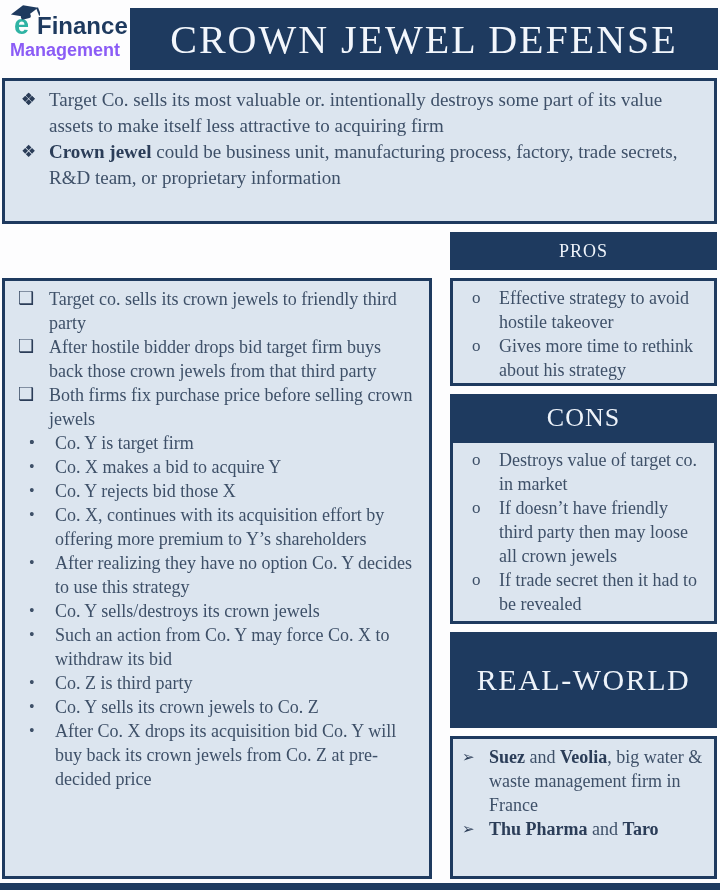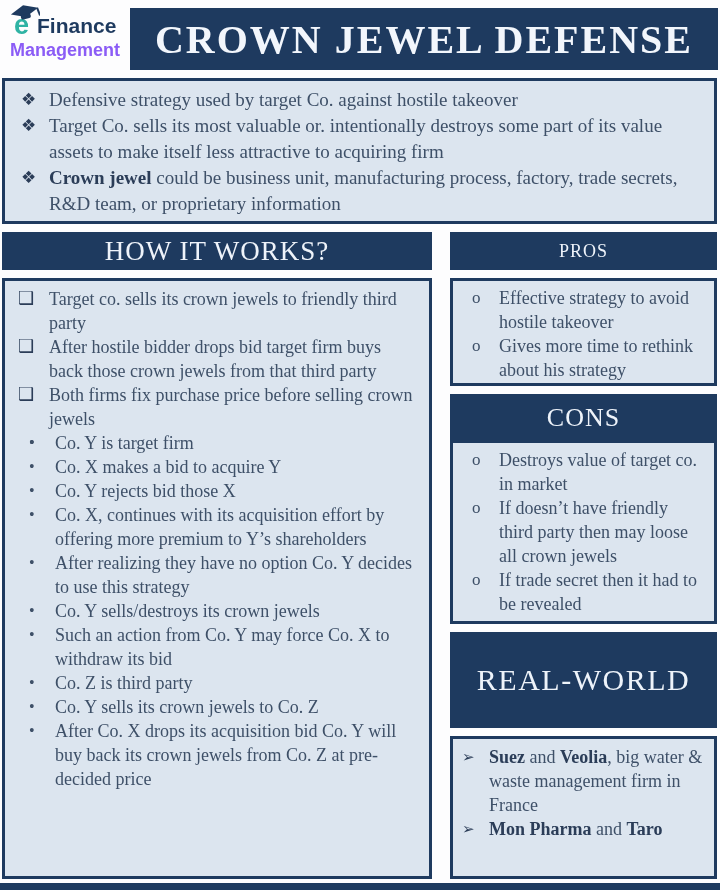--- a/index.html
+++ b/index.html
@@ -8,27 +8,27 @@
     position:relative; width:720px; height:890px;
     background:#fdfdfe; overflow:hidden;
     font-family:"Liberation Serif", serif;
   }
   
   .logo { position:absolute; left:8px; top:12px; width:120px; height:58px;
           font-family:"Liberation Sans", sans-serif; }
   .logo-row { display:flex; align-items:flex-end; position:relative; }
   .cap { position:absolute; left:2px; top:-8px; }
   .logo-e { color:#2fb3a4; font-weight:bold; font-size:27px; line-height:27px; margin-left:6px; }
-  .logo-finance { color:#1e3a5f; font-weight:bold; font-size:21px; line-height:27px; margin-left:8px; }
+  .logo-finance { color:#1e3a5f; font-weight:bold; font-size:24px; line-height:27px; margin-left:8px; }
   .logo-management { color:#8b5cf6; font-weight:bold; font-size:18px; line-height:22px; margin-left:2px; }
   
   .title-bar {
     position:absolute; left:130px; top:8px; width:588px; height:62px;
     background:#1e3a5f; color:#f2f6fc; display:flex; align-items:center; justify-content:center;
-    font-size:40px; font-weight:bold; letter-spacing:2px;
+    font-size:40px; font-weight:normal; letter-spacing:2px;
   }
   
   .panel { background:#dce5ef; border:3px solid #1e3a5f; color:#3e5068; }
   .hdr {
     background:#1e3a5f; color:#eef3fa; display:flex; flex-direction:column;
     align-items:center; justify-content:center; text-align:center; letter-spacing:1px;
   }
   
   .intro-box { position:absolute; left:2px; top:78px; width:715px; height:146px; padding:6px 14px; }
   .intro-box li { list-style:none; position:relative; padding-left:30px; font-size:19px; line-height:26px; }
@@ -78,33 +78,31 @@
       <span class="logo-finance">Finance</span>
     </div>
     <div class="logo-management">Management</div>
   </div>
 
   <div class="title-bar">CROWN JEWEL DEFENSE</div>
 
   <ul class="panel intro-box">
     <li>
       <span class="g">❖</span>
-      <span><span>Defensive strategy used by target Co. against hostile takeover</span></span>
     </li>
     <li>
       <span class="g">❖</span>
       <span><span>Target Co. sells its most valuable or. intentionally destroys some part of its value assets to make itself less attractive to acquiring firm</span></span>
     </li>
     <li>
       <span class="g">❖</span>
       <span><span class="bold-run">Crown jewel</span><span> could be business unit, manufacturing process, factory, trade secrets, R&amp;D team, or proprietary information</span></span>
     </li>
   </ul>
 
-  <div class="hdr how-hdr">HOW IT WORKS?</div>
   <div class="panel how-box">
     <ul>
       <li class="check-li">
         <span class="g">❑</span>
         <span>Target co. sells its crown jewels to friendly third party</span>
       </li>
       <li class="check-li">
         <span class="g">❑</span>
         <span>After hostile bidder drops bid target firm buys back those crown jewels from that third party</span>
       </li>
@@ -191,18 +189,18 @@
   <div class="hdr rw-hdr">
     <span>REAL-WORLD</span>
   </div>
   <ul class="panel rw-box">
     <li class="arrow-li">
       <span class="g">➢</span>
       <span><span class="bold-run">Suez</span><span> and </span><span class="bold-run">Veolia</span><span>, big water &amp; waste management firm in France</span></span>
     </li>
     <li class="arrow-li">
       <span class="g">➢</span>
-      <span><span class="bold-run">Mon Pharma</span><span> and </span><span class="bold-run">Taro</span></span>
+      <span><span class="bold-run">Thu Pharma</span><span> and </span><span class="bold-run">Taro</span></span>
     </li>
   </ul>
 
   <div class="bottom-strip"></div>
 </div>
 
 </body></html>

